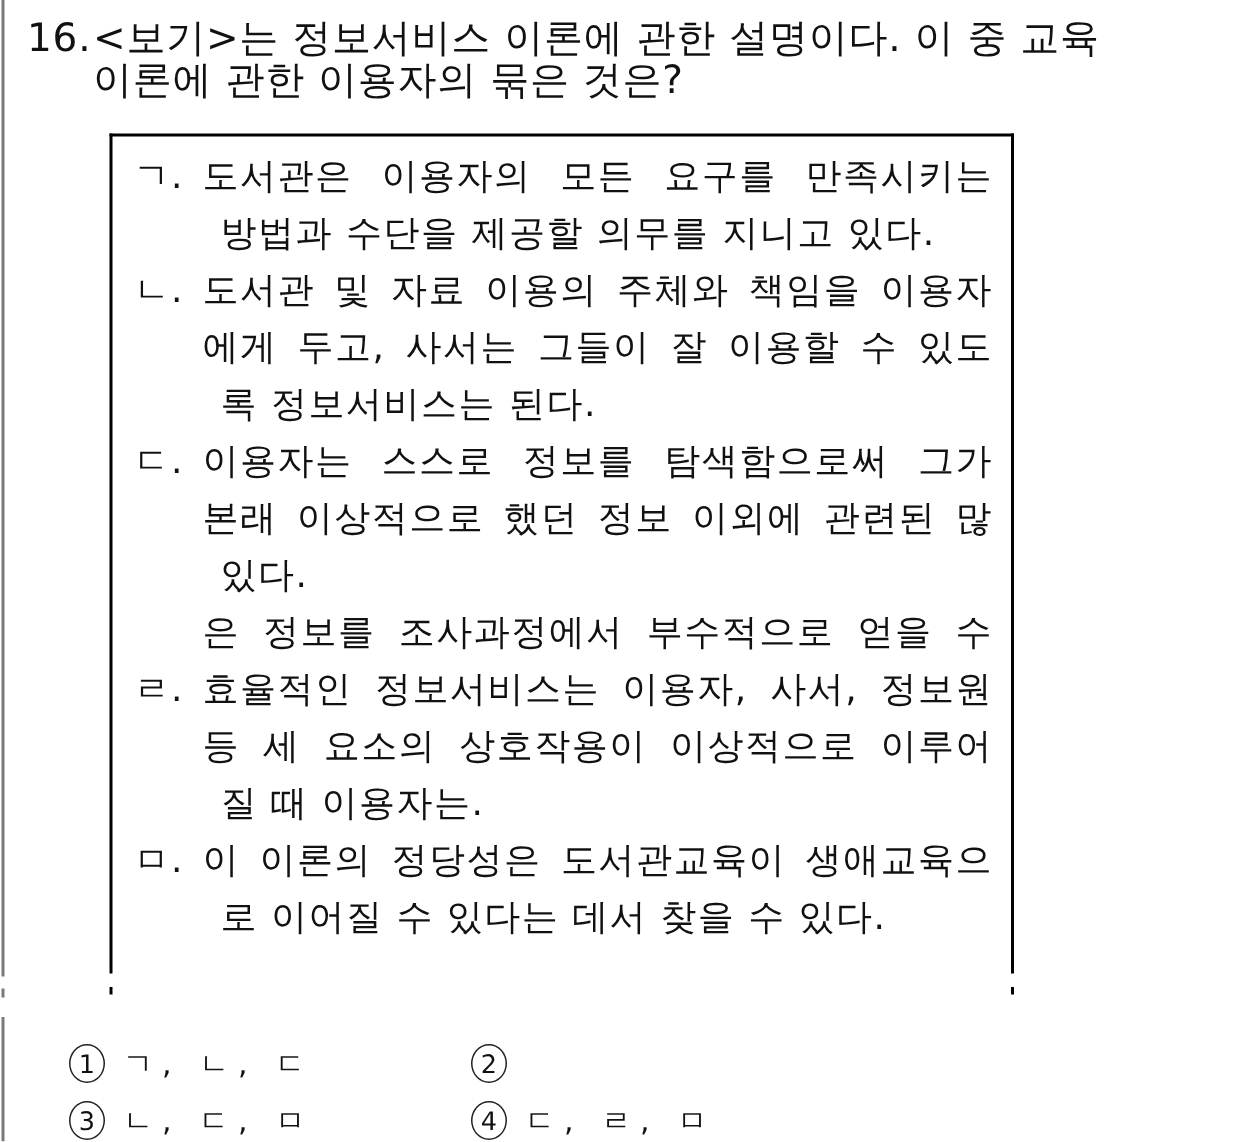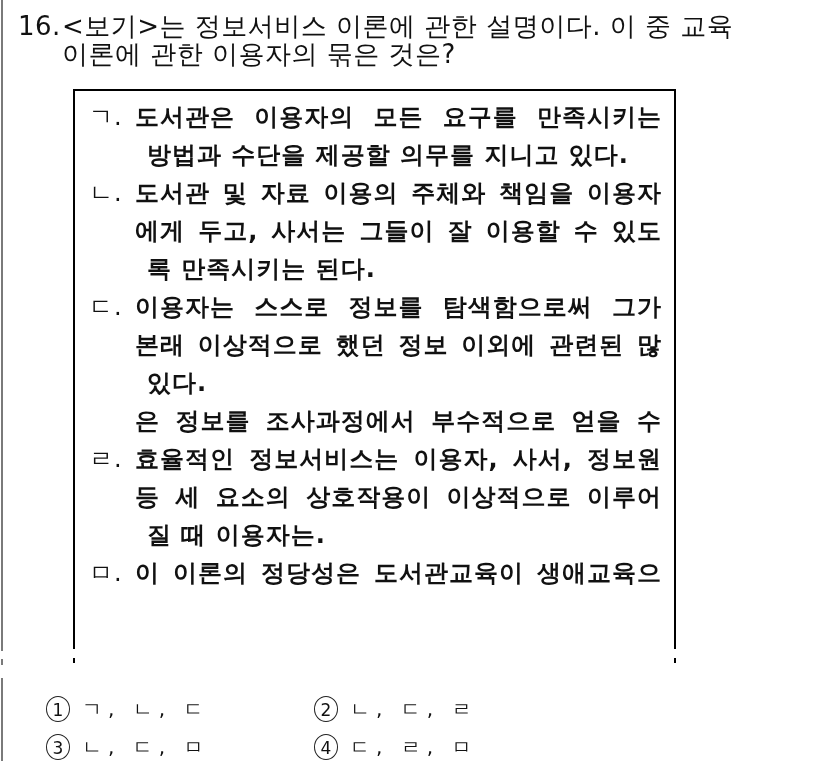--- a/index.html
+++ b/index.html
@@ -97,21 +97,20 @@
     }
     .item .marker {
       position: absolute;
       left: 14px;
       top: 0;
       width: 40px;
     }
     .item .line {
       display: block;
       white-space: nowrap;
-      font-weight: bold;
     }
     .item .line.last {
       text-align-last: left;
       margin-left: 12px;
     }
     .box-inner {
       padding-top: 7px;
     }
     .options {
       position: absolute;
@@ -167,53 +166,53 @@
   <div class="box-inner">
     <div class="item">
       <span class="marker">ㄱ.</span>
       <span class="line">도서관은 이용자의 모든 요구를 만족시키는</span>
       <span class="line last">방법과 수단을 제공할 의무를 지니고 있다.</span>
     </div>
     <div class="item">
       <span class="marker">ㄴ.</span>
       <span class="line">도서관 및 자료 이용의 주체와 책임을 이용자</span>
       <span class="line">에게 두고, 사서는 그들이 잘 이용할 수 있도</span>
-      <span class="line last">록 만족시키는 된다.</span>
+      <span class="line last">록 정보서비스는 된다.</span>
     </div>
     <div class="item">
       <span class="marker">ㄷ.</span>
       <span class="line">이용자는 스스로 정보를 탐색함으로써 그가</span>
       <span class="line">본래 이상적으로 했던 정보 이외에 관련된 많</span>
       <span class="line last">있다.</span>
       <span class="line">은 정보를 조사과정에서 부수적으로 얻을 수</span>
     </div>
     <div class="item">
       <span class="marker">ㄹ.</span>
       <span class="line">효율적인 정보서비스는 이용자, 사서, 정보원</span>
       <span class="line">등 세 요소의 상호작용이 이상적으로 이루어</span>
       <span class="line last">질 때 이용자는.</span>
     </div>
     <div class="item">
       <span class="marker">ㅁ.</span>
       <span class="line">이 이론의 정당성은 도서관교육이 생애교육으</span>
+      <span class="line last">로 이어질 수 있다는 데서 찾을 수 있다.</span>
     </div>
   </div>
 </div>
 <div class="box-tick-left"></div>
 <div class="box-tick-right"></div>
 
 <div class="options">
   <div class="opt-row">
     <div class="opt">
       <span class="opt-num">1</span>
       <span class="opt-text">ㄱ, ㄴ, ㄷ</span>
     </div>
     <div class="opt">
       <span class="opt-num">2</span>
-      <span class="opt-text">ㄴ, ㄷ, ㄹ</span>
     </div>
   </div>
   <div class="opt-row">
     <div class="opt">
       <span class="opt-num">3</span>
       <span class="opt-text">ㄴ, ㄷ, ㅁ</span>
     </div>
     <div class="opt">
       <span class="opt-num">4</span>
       <span class="opt-text">ㄷ, ㄹ, ㅁ</span>

